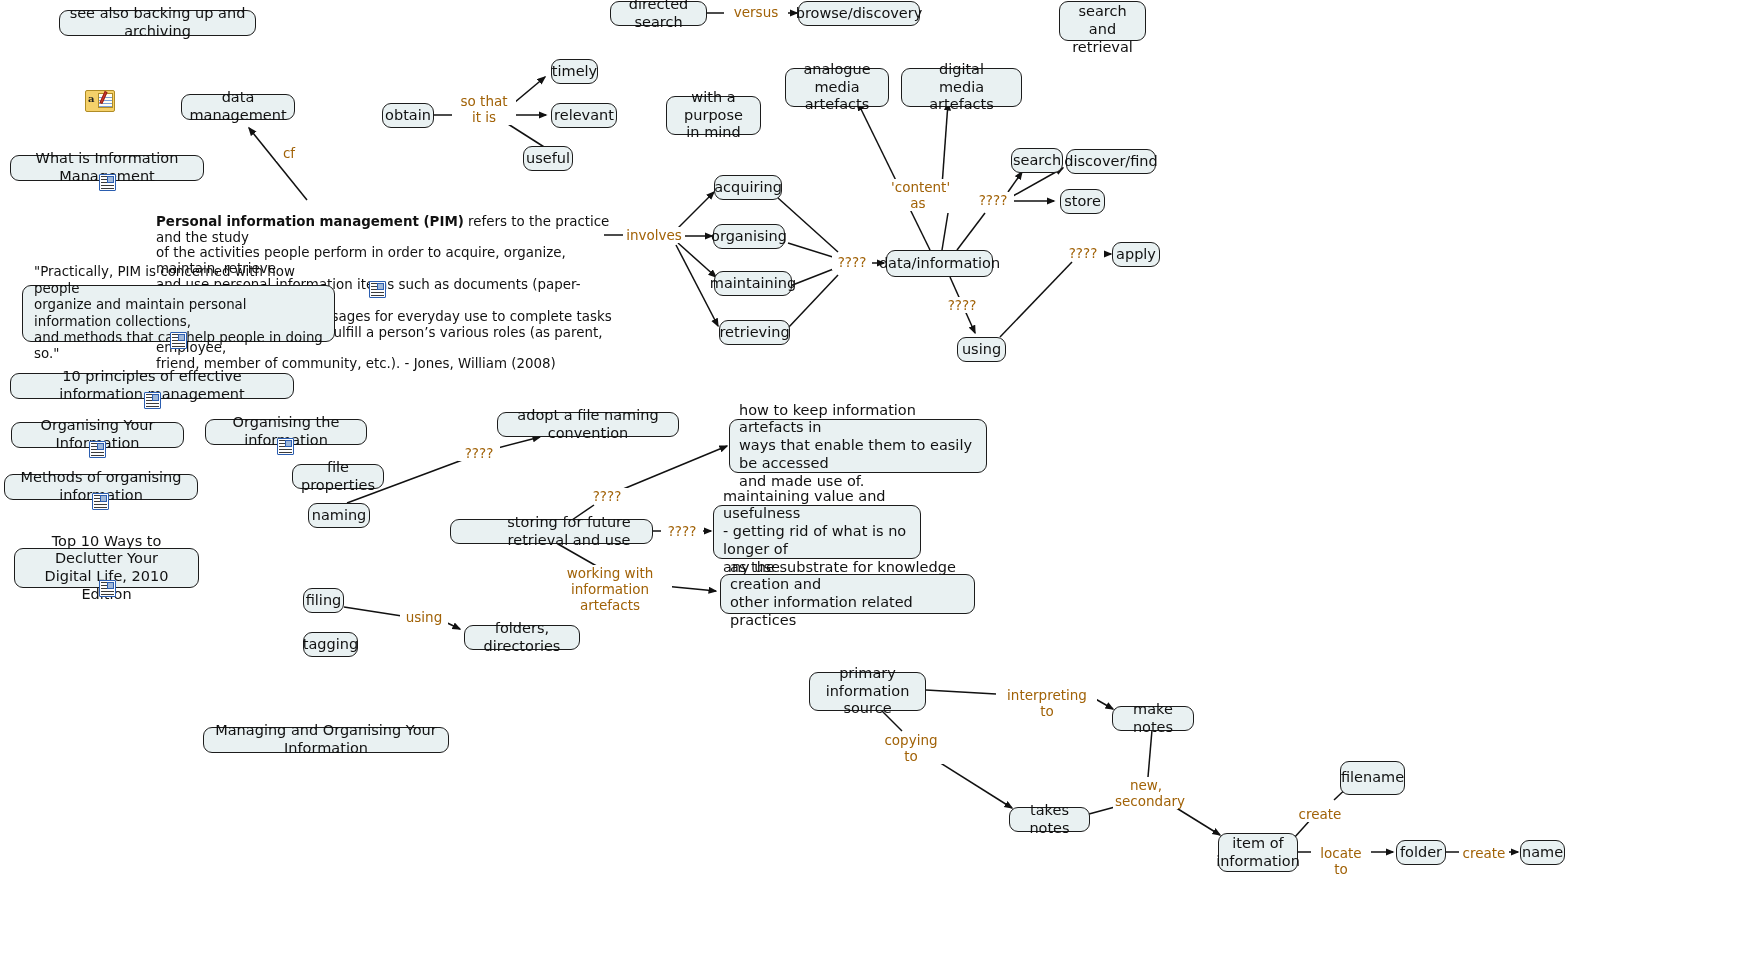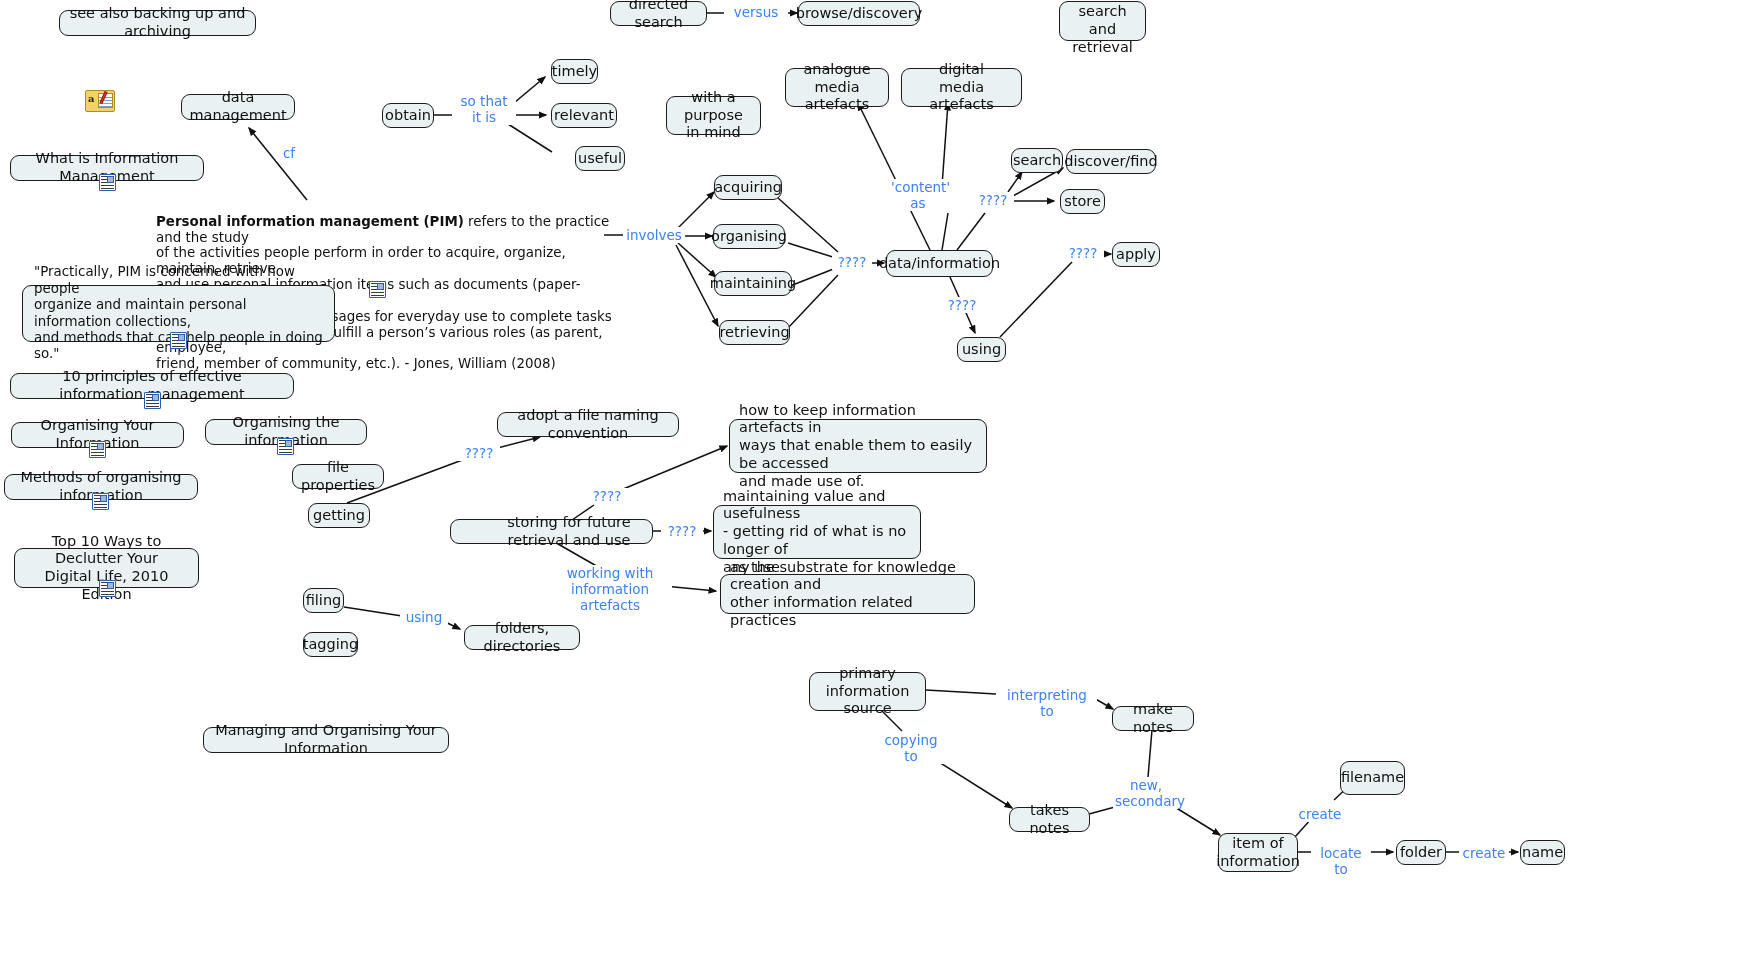--- a/index.html
+++ b/index.html
@@ -29,21 +29,21 @@
   .node.plain{
     background:transparent;border:none;border-radius:0;
     text-align:left;justify-content:flex-start;align-items:flex-start;
     padding:0;
   }
   .node.plain b{font-weight:bold;}
   .elabel{
     position:absolute;
     font-size:13.5px;
     line-height:1.2;
-    color:#3b82f6;
+    color:#a16207;
     white-space:pre-line;
     text-align:center;
     background:#ffffff;
     padding:0 2px;
   }
   
   .doc-icon{
     position:absolute;width:17px;height:17px;
     border:1.6px solid #2a5db0;
     background:#fdfdfd;
@@ -185,21 +185,21 @@
 and retrieval</div>
 
   <div class="node" style="left:181px;top:94px;width:114px;height:26px;">data management</div>
 
   <div class="node" style="left:382px;top:103px;width:52px;height:25px;">obtain</div>
 
   <div class="node" style="left:551px;top:59px;width:47px;height:25px;">timely</div>
 
   <div class="node" style="left:551px;top:103px;width:66px;height:25px;">relevant</div>
 
-  <div class="node" style="left:575px;top:146px;width:50px;height:25px;">useful</div>
+  <div class="node" style="left:523px;top:146px;width:50px;height:25px;">useful</div>
 
   <div class="node" style="left:666px;top:96px;width:95px;height:39px;">with a purpose
 in mind</div>
 
   <div class="node" style="left:785px;top:68px;width:104px;height:39px;">analogue
 media artefacts</div>
 
   <div class="node" style="left:901px;top:68px;width:121px;height:39px;">digital
 media artefacts</div>
 
@@ -271,21 +271,21 @@
     </span>
 
   <div class="node" style="left:4px;top:474px;width:194px;height:26px;">Methods of organising information</div>
   <span class="doc-icon" style="left:92px;top:493px;">
       <i></i>
       <u></u>
     </span>
 
   <div class="node" style="left:292px;top:464px;width:92px;height:25px;">file properties</div>
 
-  <div class="node" style="left:308px;top:503px;width:62px;height:25px;">getting</div>
+  <div class="node" style="left:308px;top:503px;width:62px;height:25px;">naming</div>
 
   <div class="node" style="left:14px;top:548px;width:185px;height:40px;">Top 10 Ways to Declutter Your
 Digital Life, 2010 Edition</div>
   <span class="doc-icon" style="left:99px;top:580px;">
       <i></i>
       <u></u>
     </span>
 
   <div class="node" style="left:497px;top:412px;width:182px;height:25px;">adopt a file naming convention</div>
 

